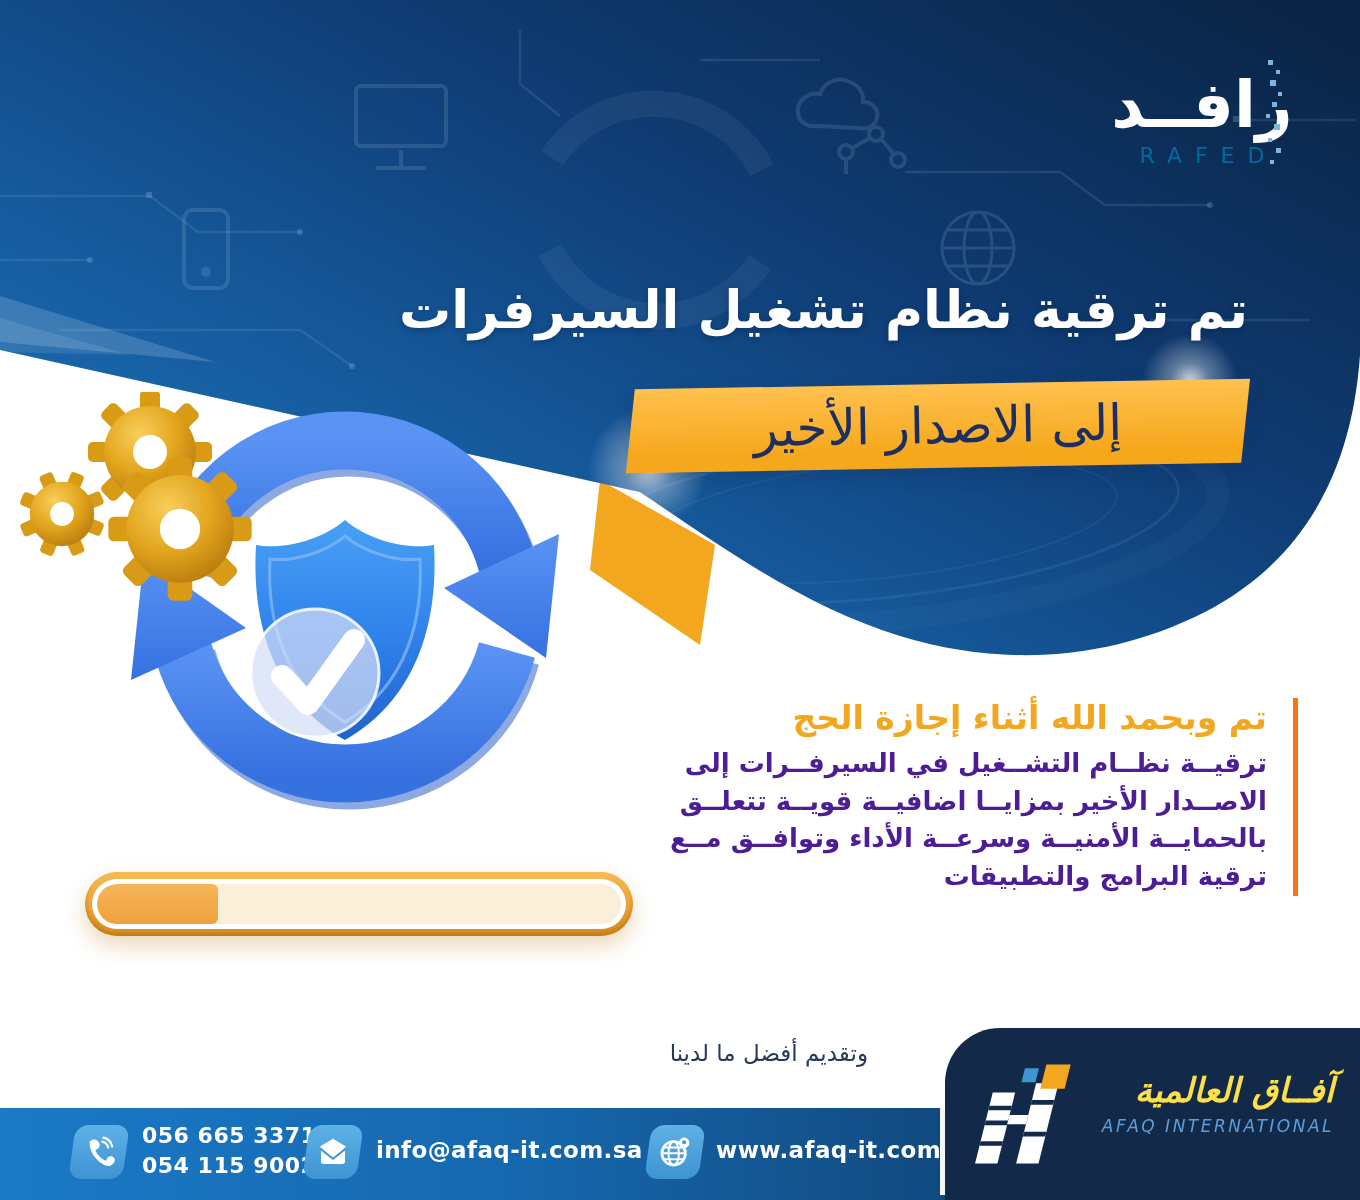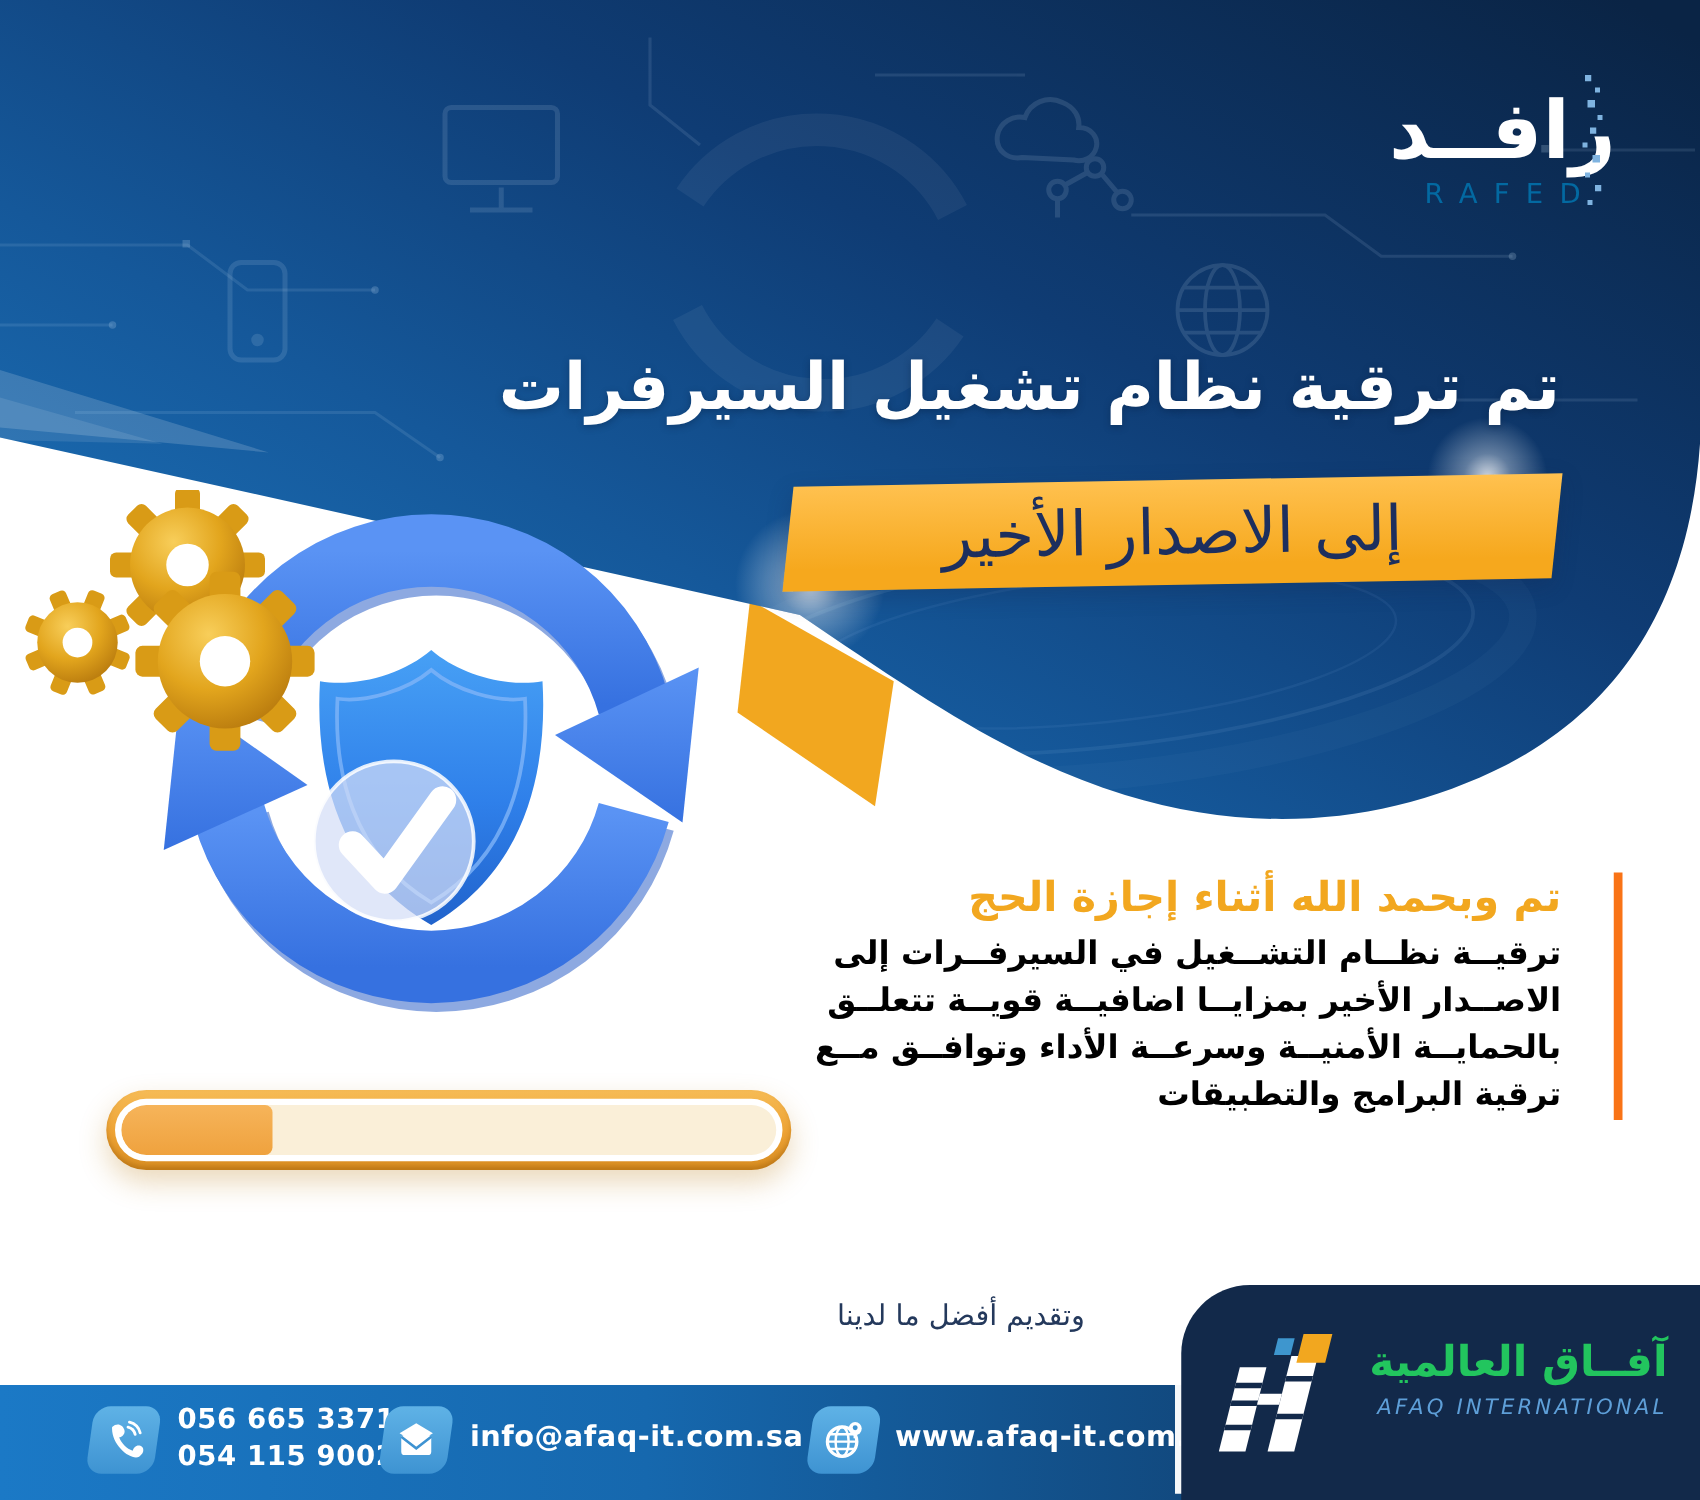--- a/index.html
+++ b/index.html
@@ -24,23 +24,23 @@
     transform:skewX(-7deg) rotate(-1deg);
     display:flex; align-items:center; justify-content:center;
     box-shadow:0 6px 18px rgba(20,40,80,.25); }
   .banner-text { direction:rtl; font-size:50px; color:#1D2F5E; font-weight:normal; white-space:nowrap; transform:skewX(7deg); }
 
   
   .illustration { position:absolute; left:10px; top:392px; width:620px; height:460px; z-index:4; }
 
   
   .update-note { position:absolute; right:62px; top:698px; width:650px; direction:rtl;
-    border-right:7px solid #f97316; padding-right:42px; z-index:6; }
+    border-right:5px solid #f97316; padding-right:26px; z-index:6; }
   .note-heading { font-size:33px; font-weight:bold; color:#F2A71F; white-space:nowrap; margin-bottom:8px; }
-  .note-line { font-size:26px; font-weight:bold; color:#000000; line-height:1.45; white-space:nowrap; }
+  .note-line { font-size:26px; font-weight:bold; color:#4c1d95; line-height:1.45; white-space:nowrap; }
 
   
   .progress-outer { position:absolute; left:85px; top:872px; width:548px; height:64px; z-index:5;
     border-radius:34px; padding:7px;
     background:linear-gradient(180deg,#F6BB55 0%,#EDA234 55%,#D98E22 100%);
     box-shadow:0 10px 22px rgba(190,130,30,.30), inset 0 -3px 4px rgba(140,80,0,.35); }
   .progress-ring { width:100%; height:100%; background:#ffffff; border-radius:26px; padding:5px; }
   .progress-track { width:100%; height:100%; background:#FAEFD8; border-radius:20px; overflow:hidden; }
   .progress-fill { width:23%; height:100%; border-radius:20px 6px 6px 20px;
     background:linear-gradient(180deg,#F6B45A 0%,#EFA23E 100%); }
@@ -71,21 +71,21 @@
   .contact-text { position:absolute; top:29px; color:#ffffff; font-weight:bold; font-size:23px; letter-spacing:.4px; }
   .email-text { left:376px; }
   .web-text { left:716px; }
 
   
   .logo-panel { position:absolute; right:0; top:1028px; width:415px; height:172px; z-index:5;
     background:#12294A; border-top-left-radius:55px;
     box-shadow:-5px -5px 0 rgba(255,255,255,.96);
     display:flex; align-items:flex-start; padding:28px 26px 0 30px; gap:14px; }
   .afaq-texts { margin-top:14px; flex:1; text-align:right; direction:rtl; }
-  .afaq-ar { font-size:34px; font-weight:bold; color:#22c55e; white-space:nowrap; }
+  .afaq-ar { font-size:34px; font-weight:bold; color:#fde047; white-space:nowrap;font-style:italic; }
   .afaq-en { margin-top:6px; font-size:17px; font-style:italic; color:#5E9FD8; letter-spacing:2.5px;
     direction:ltr; white-space:nowrap; }
 </style>
 </head>
 <body>
 
 <div class="poster">
 
   <svg class="header-svg" viewBox="0 0 1360 760" xmlns="http://www.w3.org/2000/svg">
     <defs>

